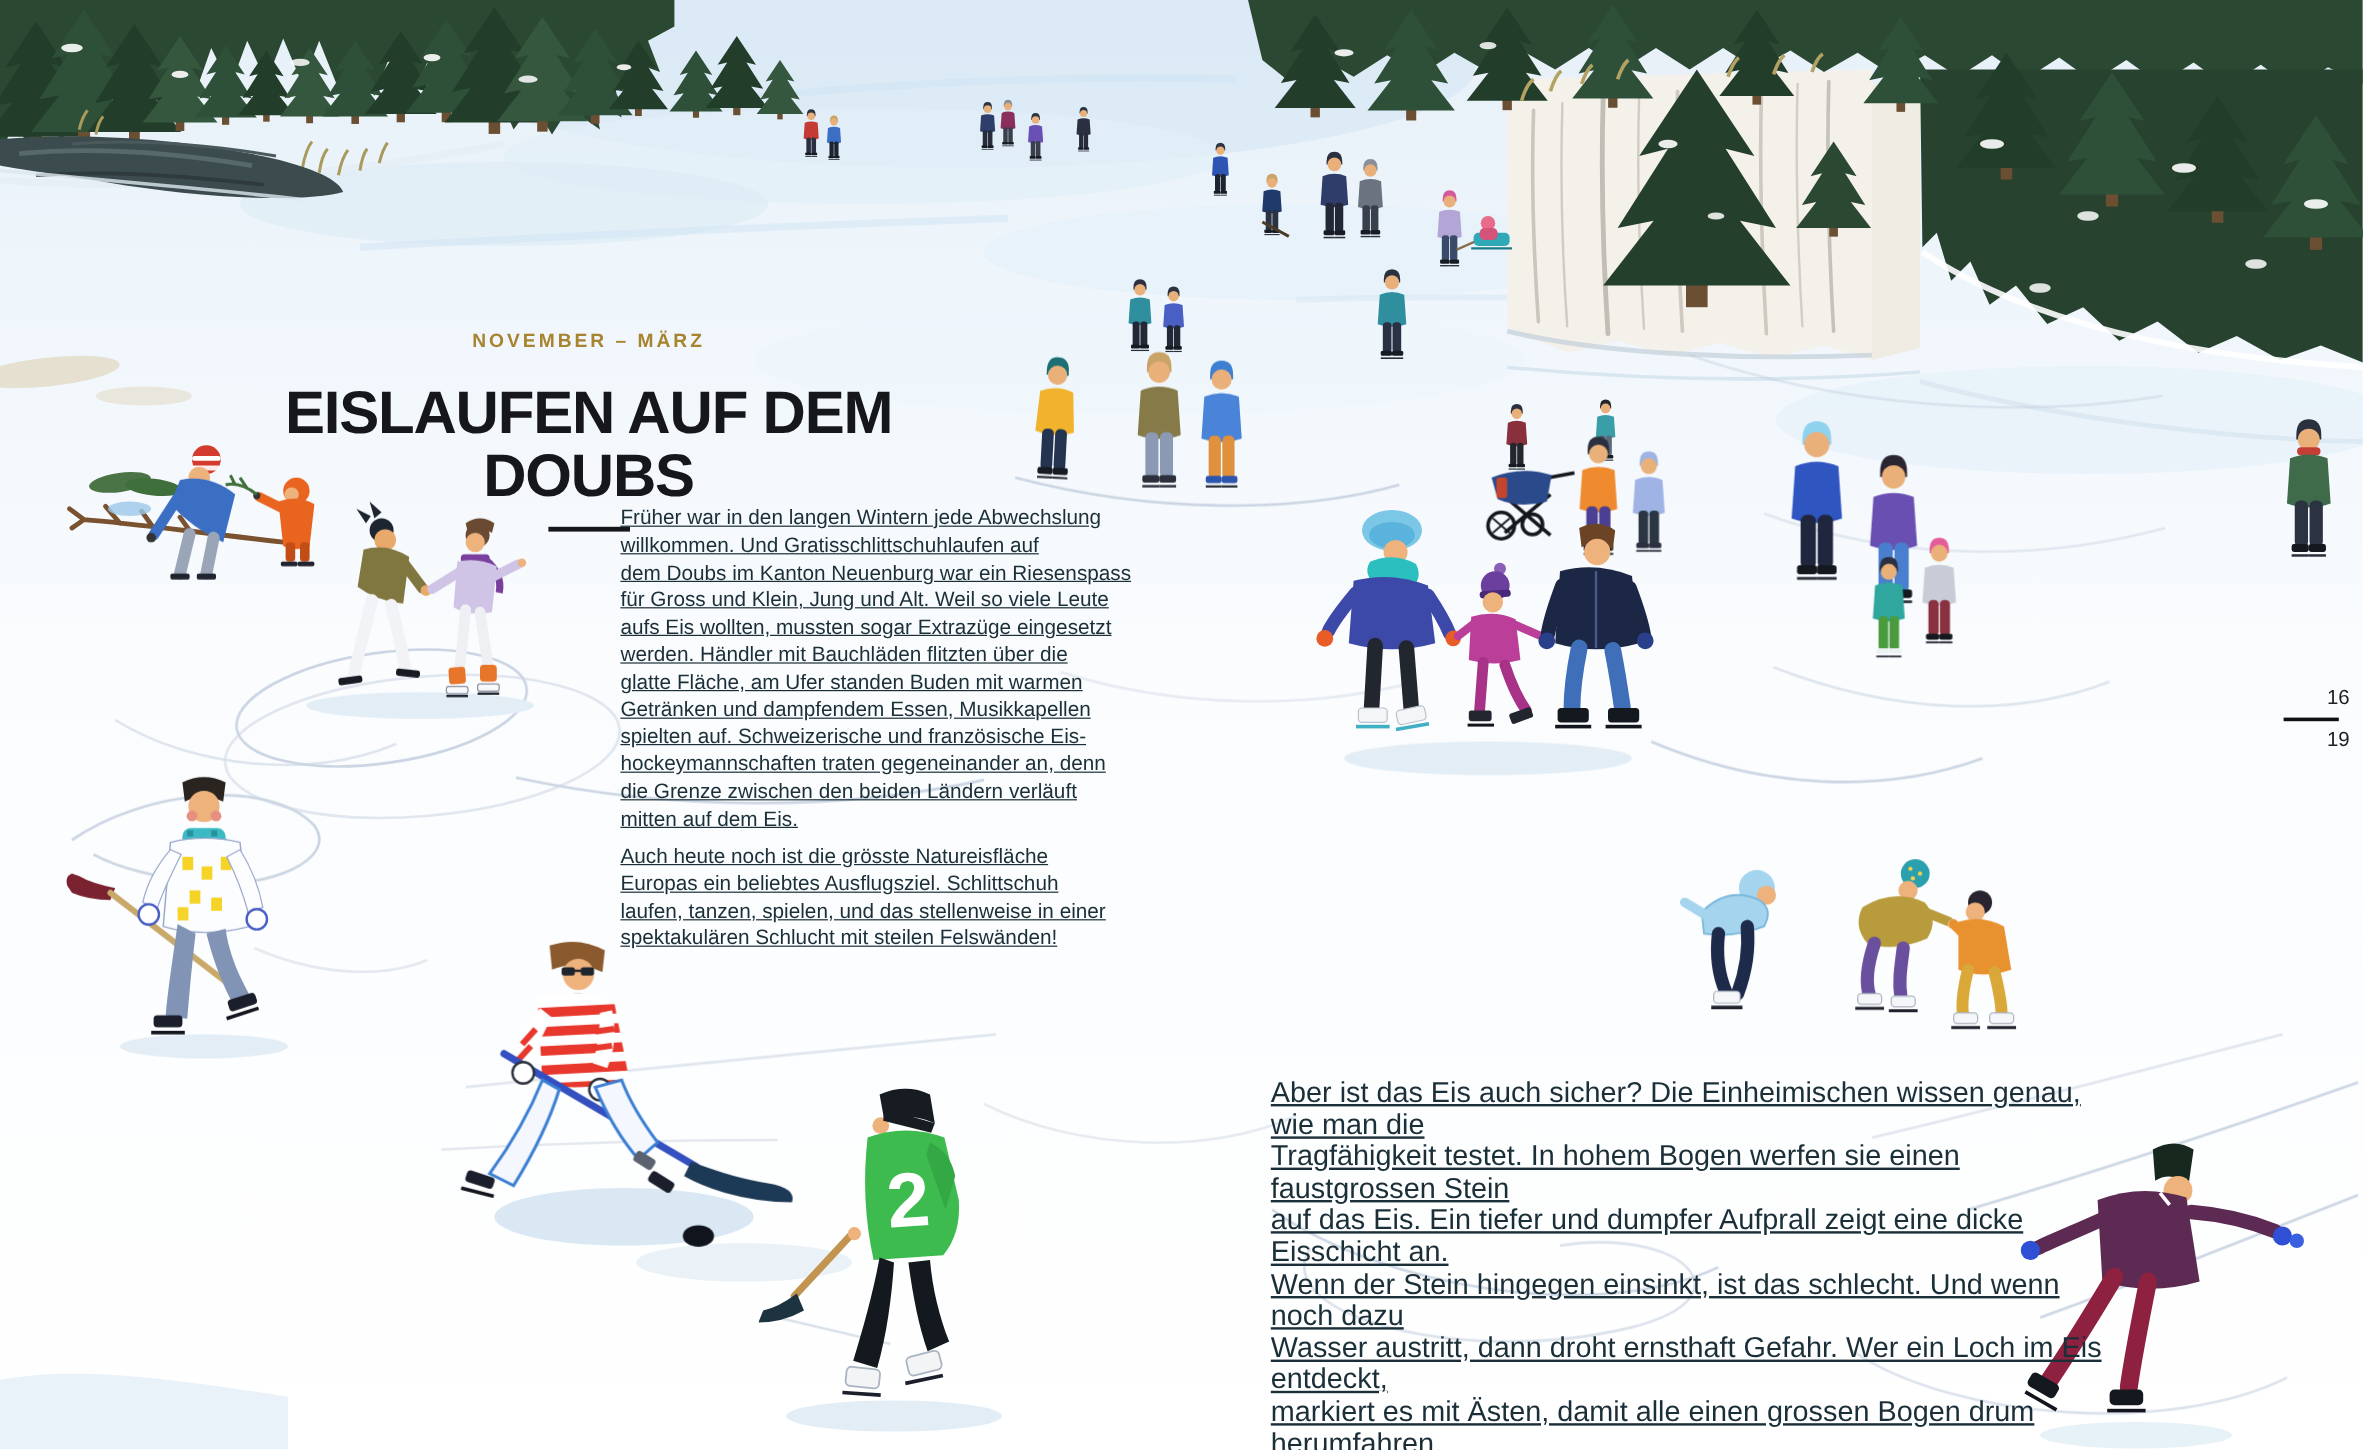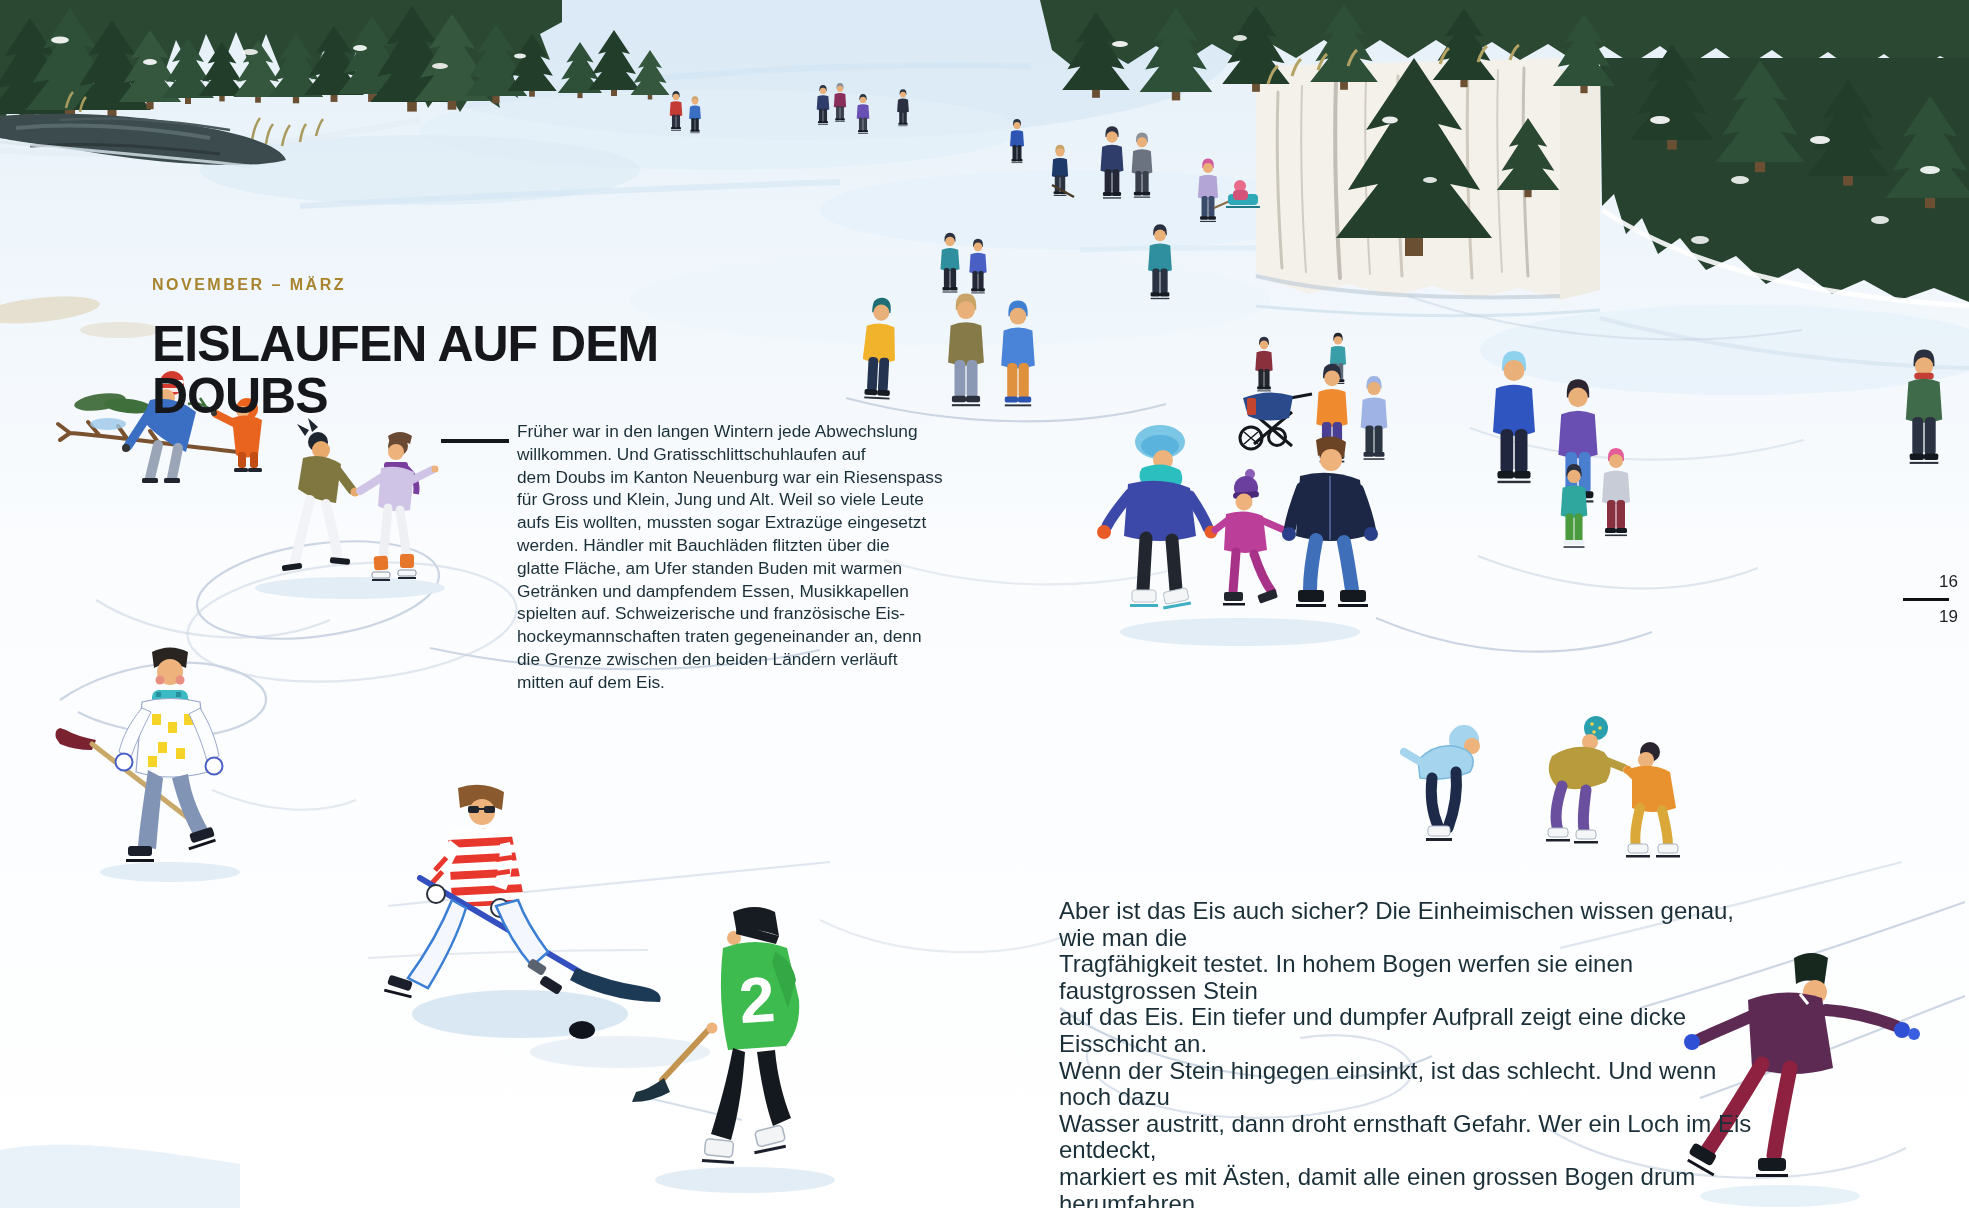--- a/index.html
+++ b/index.html
@@ -3,33 +3,34 @@
 <meta charset="utf-8">
 <style>
   html,body{margin:0;padding:0;}
   body{
     width:1969px;height:1208px;position:relative;overflow:hidden;
     background:#ffffff;
     font-family:"Liberation Sans", sans-serif;
   }
   .illo{position:absolute;inset:0;width:1969px;height:1208px;}
   .text-layer{position:absolute;inset:0;z-index:5;}
-  .header{position:absolute;left:152px;top:276px;width:645px;}
+  .header{position:absolute;left:168px;top:276px;width:645px;text-align:center;}
   .kicker{
     font-size:16px;font-weight:bold;letter-spacing:2.5px;
     color:var(--accent_gold,#a8842f);
   }
   .title{
     margin-top:24px;font-size:50px;line-height:52px;font-weight:bold;
     letter-spacing:-1px;color:var(--title_ink,#16171b);
   }
   .title-dash{width:68px;height:4px;background:var(--title_ink,#16171b);margin:17px auto 0 auto;}
   .para{
     position:absolute;white-space:pre-line;
     color:var(--body_ink,#1b2f38);
+    text-decoration:underline;
   }
   .para-1{left:517px;top:420px;width:460px;font-size:17.3px;line-height:22.8px;}
   .para-2{left:517px;top:702px;width:460px;font-size:17.3px;line-height:22.8px;}
   .para-3{left:1059px;top:898px;width:700px;font-size:24px;line-height:26.6px;}
   .pagenum{
     position:absolute;left:1894px;top:572px;width:64px;text-align:right;
     color:#1d1e22;font-size:17px;line-height:20px;
   }
   .pagenum .rule{width:46px;height:2.5px;background:#111;margin:6px auto;}
 </style>
@@ -506,20 +507,24 @@
 dem Doubs im Kanton Neuenburg war ein Riesenspass
 für Gross und Klein, Jung und Alt. Weil so viele Leute
 aufs Eis wollten, mussten sogar Extrazüge eingesetzt
 werden. Händler mit Bauchläden flitzten über die
 glatte Fläche, am Ufer standen Buden mit warmen
 Getränken und dampfendem Essen, Musikkapellen
 spielten auf. Schweizerische und französische Eis-
 hockeymannschaften traten gegeneinander an, denn
 die Grenze zwischen den beiden Ländern verläuft
 mitten auf dem Eis.</div>
+  <div class="para para-2">Auch heute noch ist die grösste Natureisfläche
+Europas ein beliebtes Ausflugsziel. Schlittschuh
+laufen, tanzen, spielen, und das stellenweise in einer
+spektakulären Schlucht mit steilen Felswänden!</div>
   <div class="para para-3">Aber ist das Eis auch sicher? Die Einheimischen wissen genau, wie man die
 Tragfähigkeit testet. In hohem Bogen werfen sie einen faustgrossen Stein
 auf das Eis. Ein tiefer und dumpfer Aufprall zeigt eine dicke Eisschicht an.
 Wenn der Stein hingegen einsinkt, ist das schlecht. Und wenn noch dazu
 Wasser austritt, dann droht ernsthaft Gefahr. Wer ein Loch im Eis entdeckt,
 markiert es mit Ästen, damit alle einen grossen Bogen drum herumfahren.</div>
 
   <div class="pagenum">
     <div>16</div>
     <div class="rule"></div>

